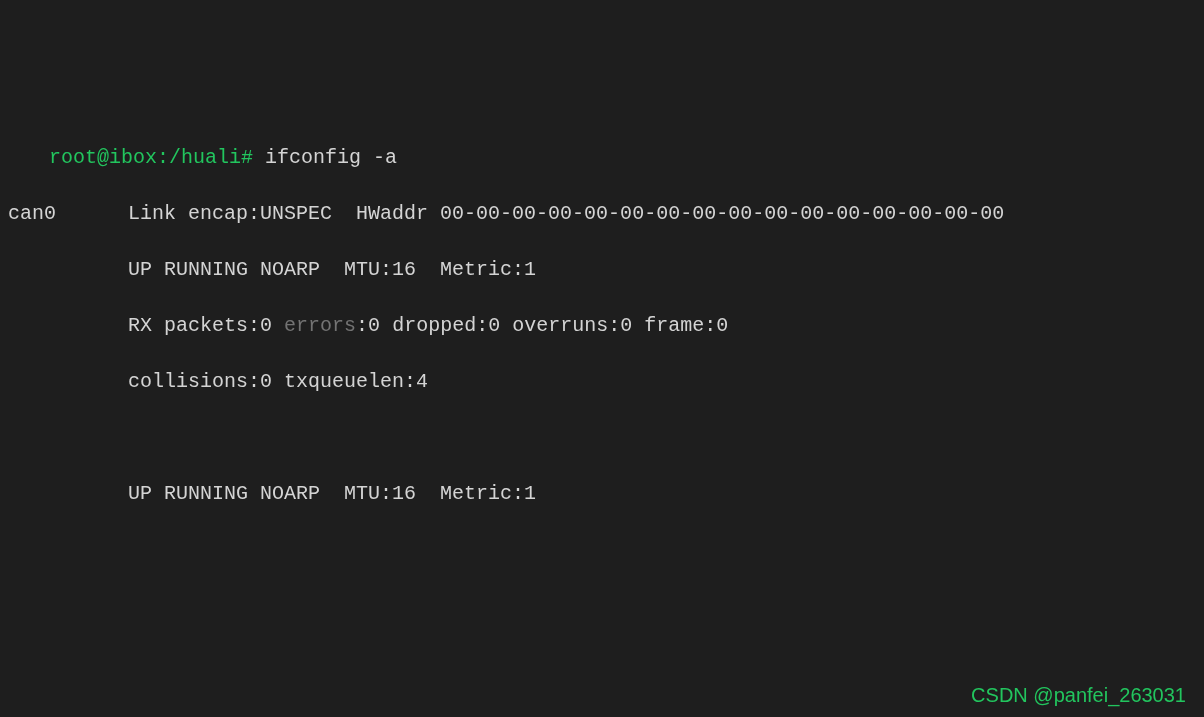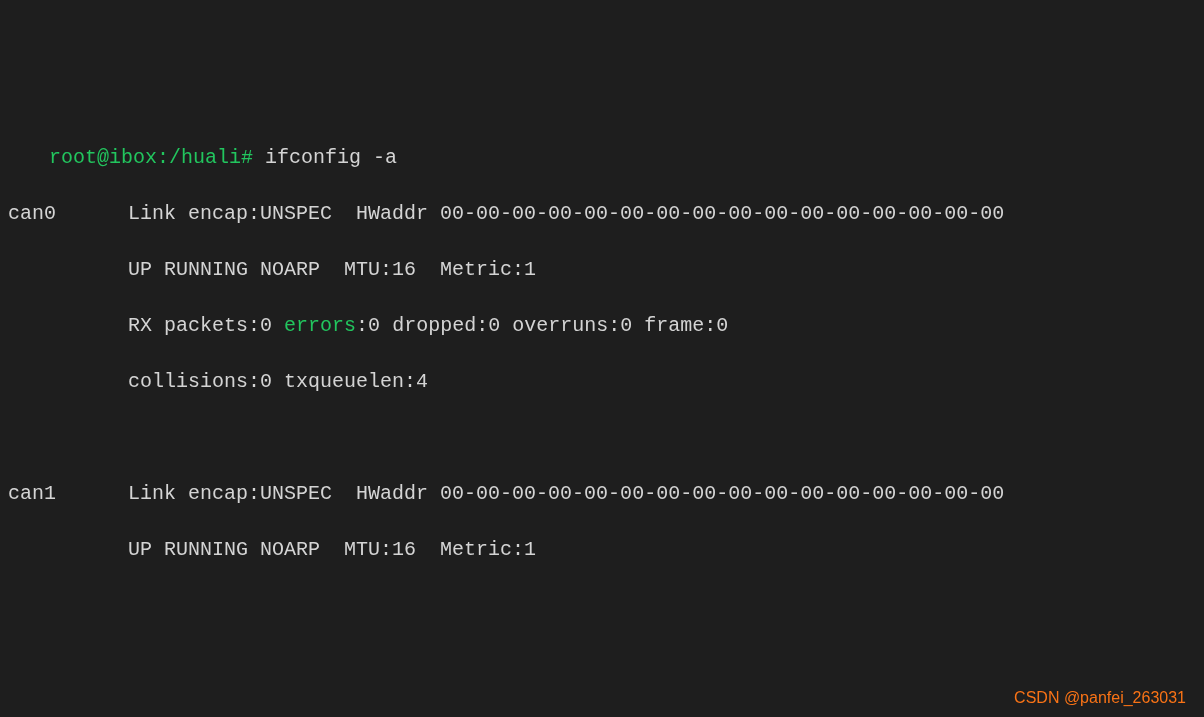--- a/index.html
+++ b/index.html
@@ -21,55 +21,54 @@
       overflow: hidden;
     }
     .terminal {
       white-space: pre;
     }
     .prompt-user {
       color: #22c55e;
       margin-left: 41px;
     }
     .red {
-      color: #22c55e;
+      color: #737373;
     }
     .iface {
       display: inline-block;
       width: 10ch;
       vertical-align: top;
     }
     .line {
       display: block;
     }
     .indent {
       padding-left: 10ch;
     }
     .watermark {
       position: absolute;
       bottom: 8px;
       right: 18px;
-      color: #f97316;
-      font-size: 16px;
+      color: #22c55e;
+      font-size: 20px;
       font-family: sans-serif;
     }
   </style>
 </head>
 <body>
 
 
 
 <div class="terminal">
 <span class="line"><span class="prompt-user"><span>root@ibox</span>:<span>/huali</span><span>#</span></span> <span>ifconfig -a</span></span>
 <span class="line"><span class="iface">can0</span>Link encap:<span>UNSPEC</span>  HWaddr <span>00-00-00-00-00-00-00-00-00-00-00-00-00-00-00-00</span></span>
 <span class="line indent"><span>UP RUNNING NOARP</span>  MTU:<span>16</span>  Metric:<span>1</span></span>
 <span class="line indent">RX packets:<span>0</span> <span class="red">errors</span>:<span>0</span> dropped:<span>0</span> overruns:<span>0</span> frame:<span>0</span></span>
 <span class="line indent">collisions:<span>0</span> txqueuelen:<span>4</span></span>
 <span class="line"> </span>
-<span class="line"><span class="iface">can1</span>Link encap:<span>UNSPEC</span>  HWaddr <span>00-00-00-00-00-00-00-00-00-00-00-00-00-00-00-00</span></span>
 <span class="line indent"><span>UP RUNNING NOARP</span>  MTU:<span>16</span>  Metric:<span>1</span></span>
 
 
 
 
 
 
 
 
 

